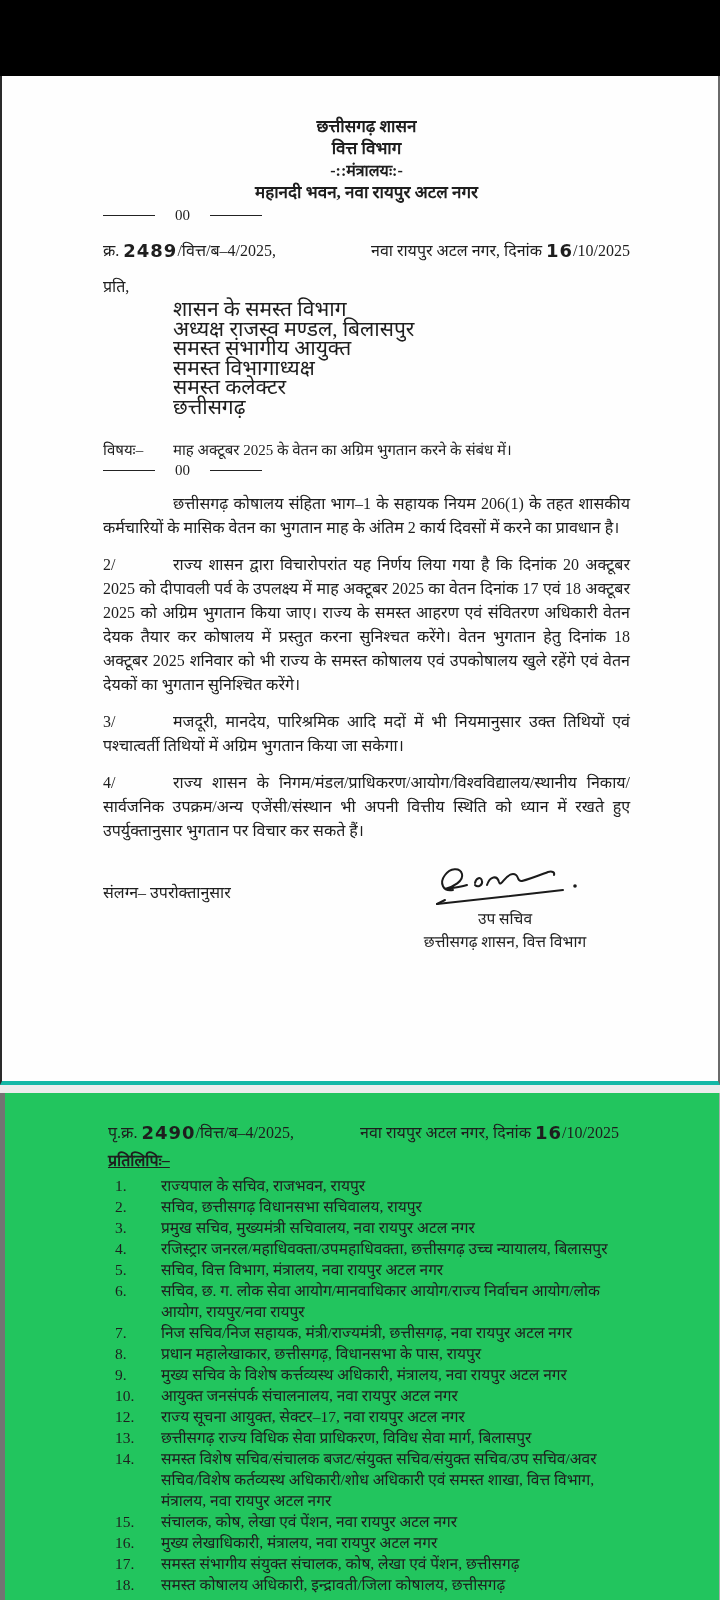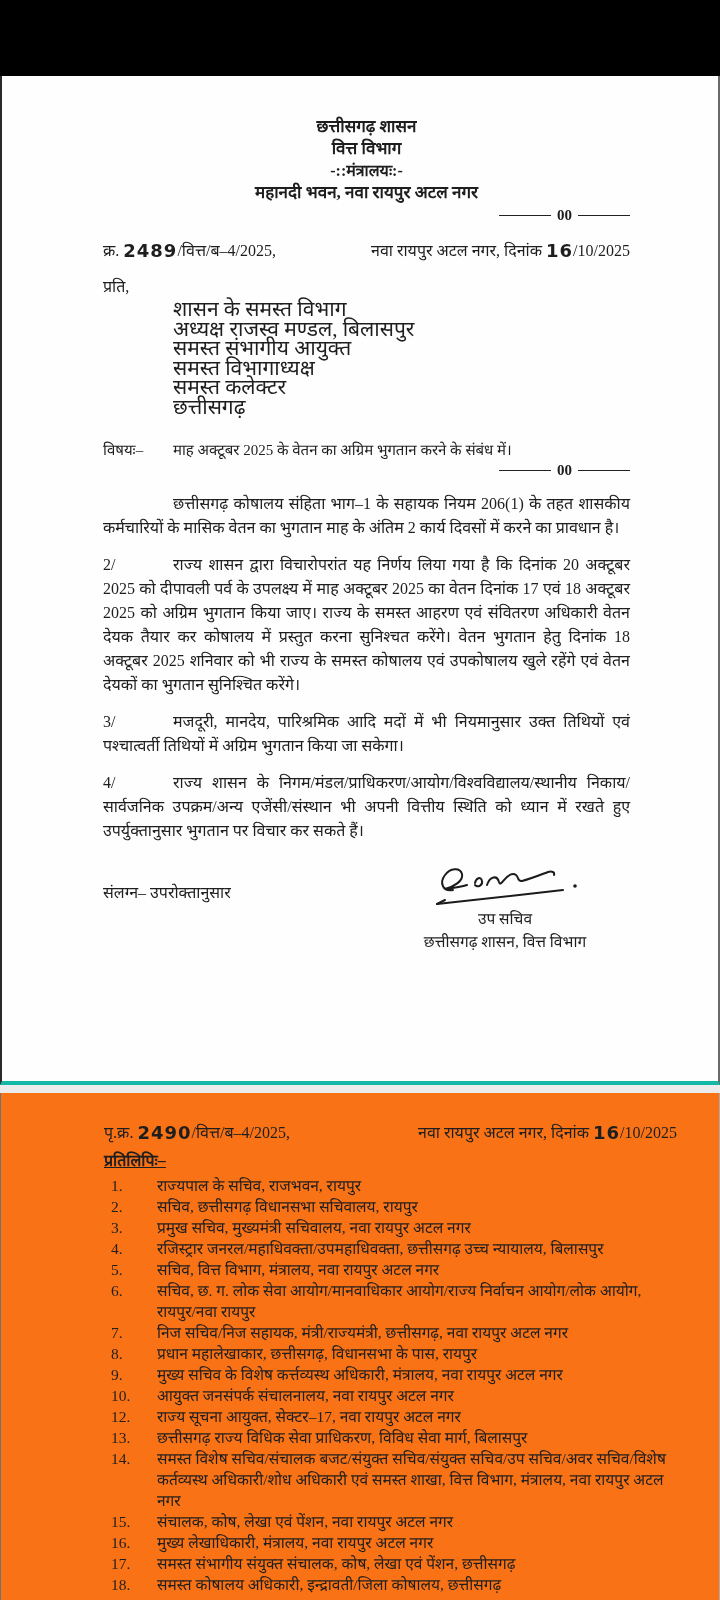--- a/index.html
+++ b/index.html
@@ -13,27 +13,27 @@
   .topbar { height: 76px; background: #000; }
   .page { box-sizing: border-box; position: relative; }
   .page1 {
     height: 1009px; background: #fefefe;
     border-left: 2px solid #2a2a2a; border-right: 2px solid #6a6a6a;
     border-bottom: 4px solid #14b8a6;
     padding: 40px 88px 0 101px;
   }
   .page-gap { height: 8px; background: #ececec; }
   .page2 {
-    height: 507px; background: #f97316;
-    border-left: 1px solid #737373; border-right: 1px solid #ababab;
-    padding: 28px 42px 0 103px;
+    height: 507px; background: #22c55e;
+    border-left: 5px solid #737373; border-right: 1px solid #ababab;
+    padding: 28px 100px 0 103px;
   }
   .letterhead { text-align: center; font-weight: bold; font-size: 17px; line-height: 22px; }
   .letterhead .l3 { font-size: 16px; }
-  .divider { display: flex; justify-content: flex-end; align-items: center; gap: 6px; margin: 3px 0 0 0; font-weight: bold; font-size: 15px; }
+  .divider { display: flex; justify-content: flex-start; align-items: center; gap: 20px; margin: 3px 0 0 0; font-weight: normal; font-size: 15px; }
   .divider .rule { width: 52px; border-top: 1.6px solid #222; height: 0; }
   .ref-row { display: flex; justify-content: space-between; margin-top: 15px; font-size: 16px; }
   .hand { font-family: "DejaVu Sans", sans-serif; font-weight: 600; font-size: 18px; letter-spacing: 1px; vertical-align: -1px; }
   .to-label { margin-top: 14px; font-size: 16px; }
   .recipients { margin: 3px 0 16px 70px; font-size: 21px; line-height: 19.5px; }
   .subject-row { display: flex; margin-top: 22px; font-size: 15px; }
   .subject-row .slabel { width: 70px; flex-shrink: 0; }
   .body-paras { margin-top: 10px; }
   .para { font-size: 16px; line-height: 24px; text-align: justify; margin-top: 13px; }
   .pnum { display: inline-block; width: 70px; }

